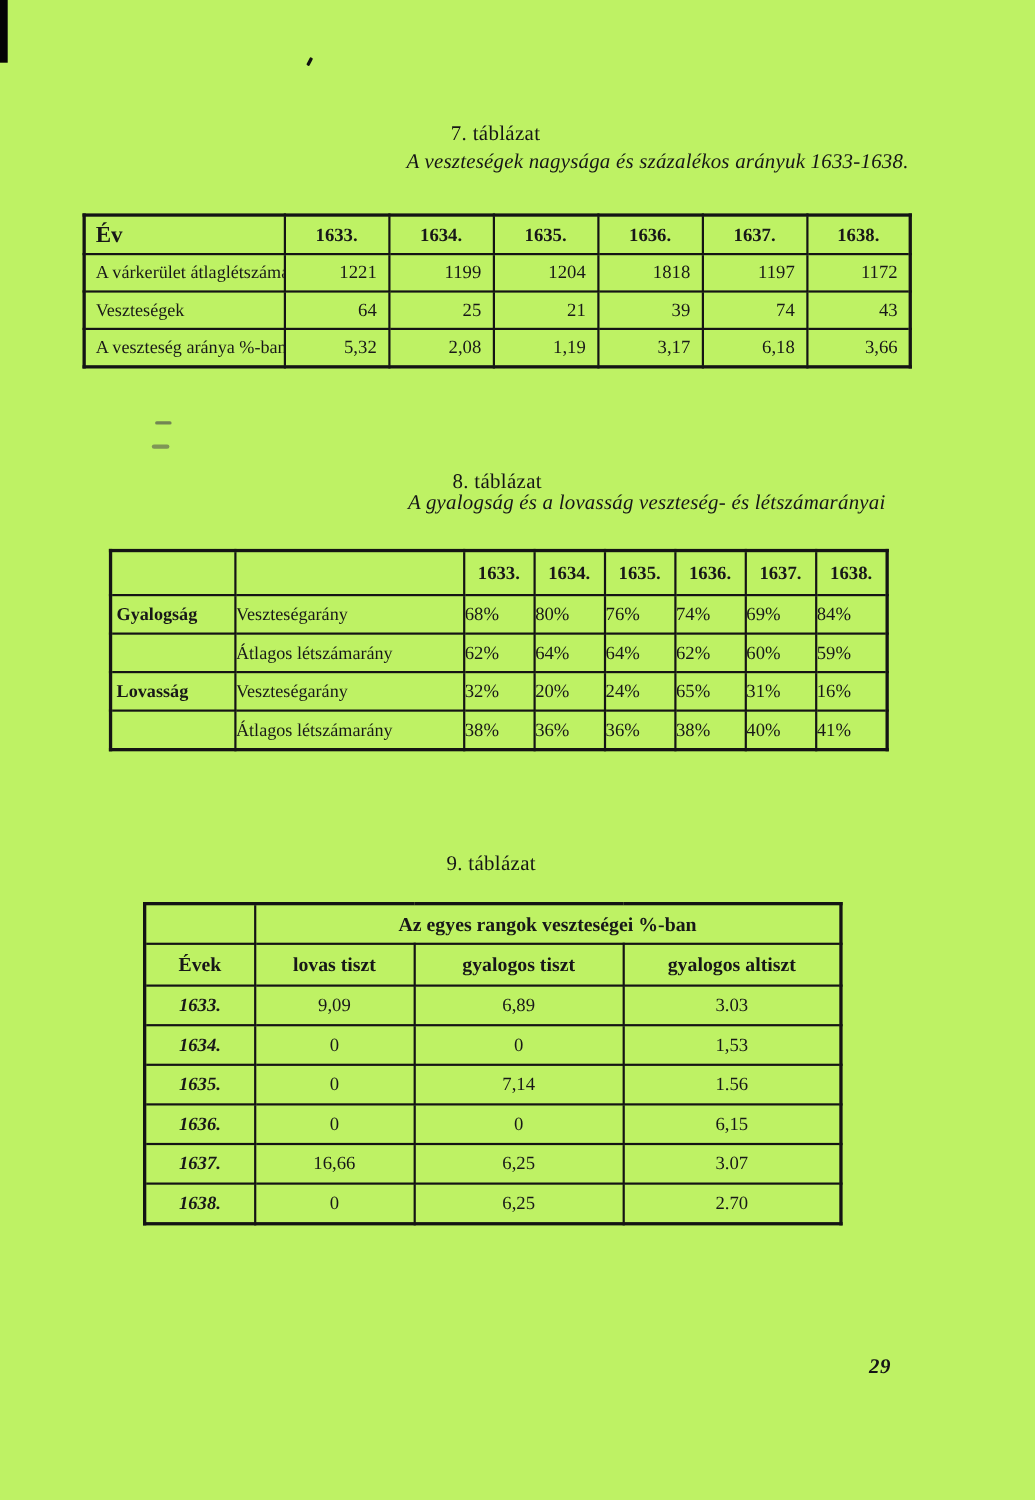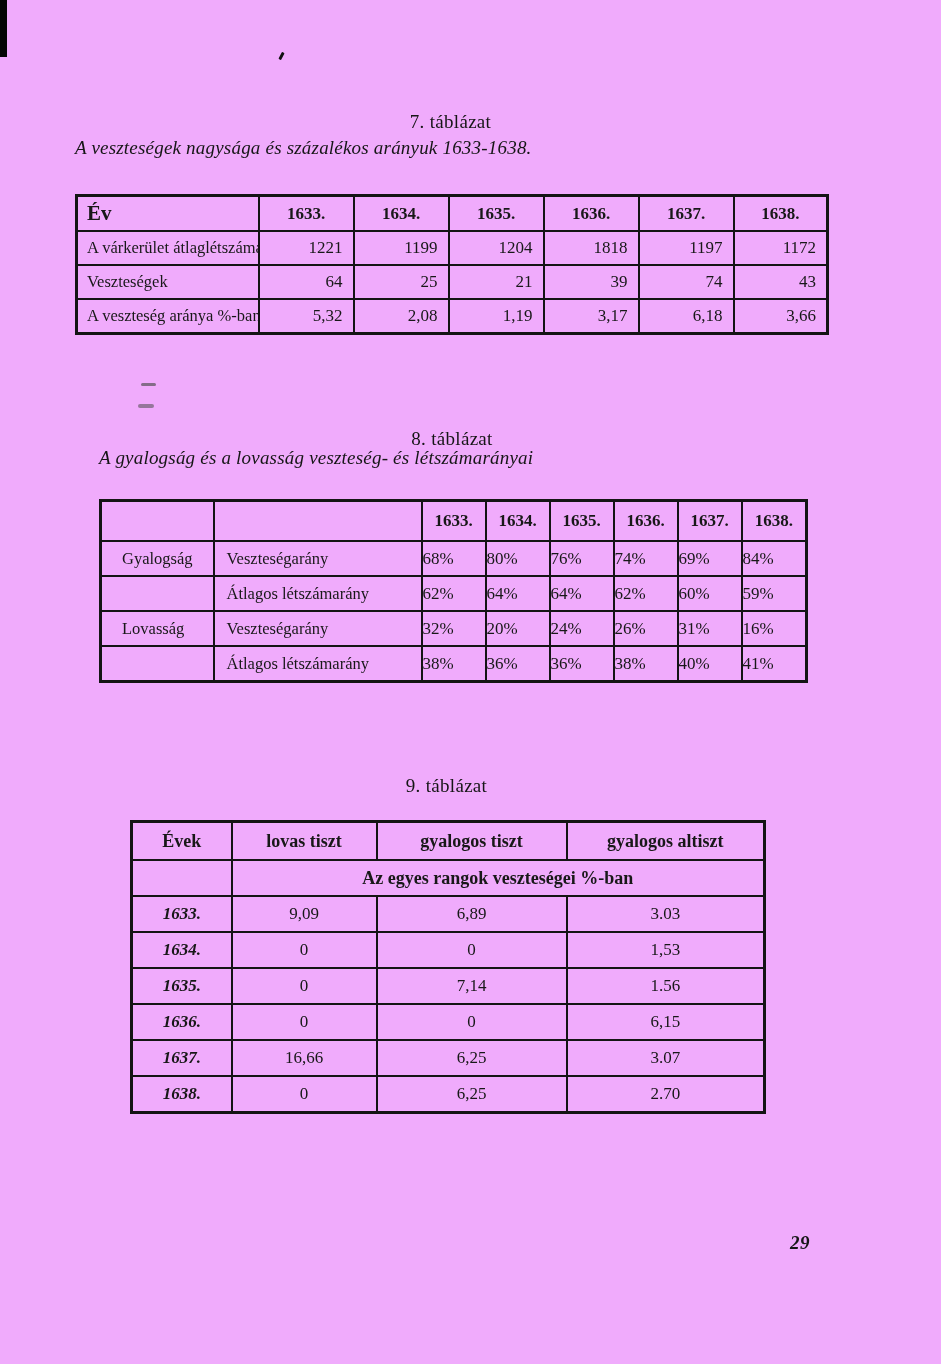--- a/index.html
+++ b/index.html
@@ -1,20 +1,20 @@
 <!DOCTYPE html>
 <html><head>
 <meta charset="utf-8">
 <style>
   html, body { margin: 0; padding: 0; background: #ffffff; }
   .page {
     position: relative;
     width: 941px;
     height: 1364px;
-    background: #f0abfc;
+    background: #bef264;
     font-family: "Liberation Serif", serif;
     color: #161616;
     overflow: hidden;
   }
 
   
   .scan-bar {
     position: absolute; left: 0; top: 0; width: 7px; height: 57px;
     background: #050505;
   }
@@ -29,21 +29,21 @@
   .smudge-2 {
     position: absolute; left: 138px; top: 404px; width: 16px; height: 4px;
     background: #4a4a4a; opacity: .55; border-radius: 2px;
   }
 
   .title {
     position: absolute; text-align: center;
     font-size: 19px; letter-spacing: .3px;
   }
   .subtitle {
-    position: absolute; text-align: left;
+    position: absolute; text-align: right;
     font-size: 19px; font-style: italic; letter-spacing: .2px;
   }
 
   table {
     position: absolute;
     border-collapse: collapse;
     table-layout: fixed;
     border: 3px solid #141414;
     font-size: 17px;
     color: #181818;
@@ -62,22 +62,22 @@
   .table7 th { font-weight: bold; text-align: center; height: 33px; }
   .table7 .t7-label-h { text-align: left; padding-left: 9px; font-size: 21px; }
   .table7 td { height: 32px; }
   .table7 .t7-label { text-align: left; padding-left: 9px; font-size: 16.5px; }
   .table7 .t7-num { text-align: right; padding-right: 10px; }
 
   
   .table8 { left: 99px; top: 499px; width: 706px; }
   .table8 th { font-weight: bold; text-align: center; height: 38px; }
   .table8 td { height: 33px; }
-  .table8 .t8-group { font-weight: normal; text-align: left; padding-left: 20px; font-size: 16.5px; }
-  .table8 .t8-rowlabel { text-align: left; padding-left: 12px; font-size: 16.5px; }
+  .table8 .t8-group { font-weight: bold; text-align: left; padding-left: 4px; font-size: 16.5px; }
+  .table8 .t8-rowlabel { text-align: left; padding-left: 0; font-size: 16.5px; }
   .table8 .t8-pct { }
 
   
   .table9 { left: 130px; top: 820px; width: 633px; }
   .table9 .t9-span { font-weight: bold; text-align: center; height: 32px; font-size: 18px; }
   .table9 th { font-weight: bold; text-align: center; height: 36px; font-size: 18px; }
   .table9 td { height: 34px; text-align: center; }
   .table9 .t9-year { font-weight: bold; font-style: italic; }
 
   .page-number {
@@ -198,21 +198,21 @@
           <td class="t8-pct">62%</td>
           <td class="t8-pct">60%</td>
           <td class="t8-pct">59%</td>
         </tr>
         <tr>
           <td class="t8-group">Lovasság</td>
           <td class="t8-rowlabel">Veszteségarány</td>
           <td class="t8-pct">32%</td>
           <td class="t8-pct">20%</td>
           <td class="t8-pct">24%</td>
-          <td class="t8-pct">26%</td>
+          <td class="t8-pct">65%</td>
           <td class="t8-pct">31%</td>
           <td class="t8-pct">16%</td>
         </tr>
         <tr>
           <td class="t8-group"></td>
           <td class="t8-rowlabel">Átlagos létszámarány</td>
           <td class="t8-pct">38%</td>
           <td class="t8-pct">36%</td>
           <td class="t8-pct">36%</td>
           <td class="t8-pct">38%</td>
@@ -226,29 +226,29 @@
 
   <table class="table9">
     <colgroup>
       <col style="width:100px">
         <col style="width:145px">
         <col style="width:190px">
         <col style="width:198px">
     </colgroup>
     <thead>
         <tr>
+          <td></td>
+          <td class="t9-span" colspan="3">Az egyes rangok veszteségei %-ban</td>
+        </tr>
+        <tr>
           <th>Évek</th>
           <th>lovas tiszt</th>
           <th>gyalogos tiszt</th>
           <th>gyalogos altiszt</th>
         </tr>
-        <tr>
-          <td></td>
-          <td class="t9-span" colspan="3">Az egyes rangok veszteségei %-ban</td>
-        </tr>
       </thead>
     <tbody>
         <tr>
           <td class="t9-year">1633.</td>
           <td>9,09</td>
           <td>6,89</td>
           <td>3.03</td>
         </tr>
         <tr>
           <td class="t9-year">1634.</td>

